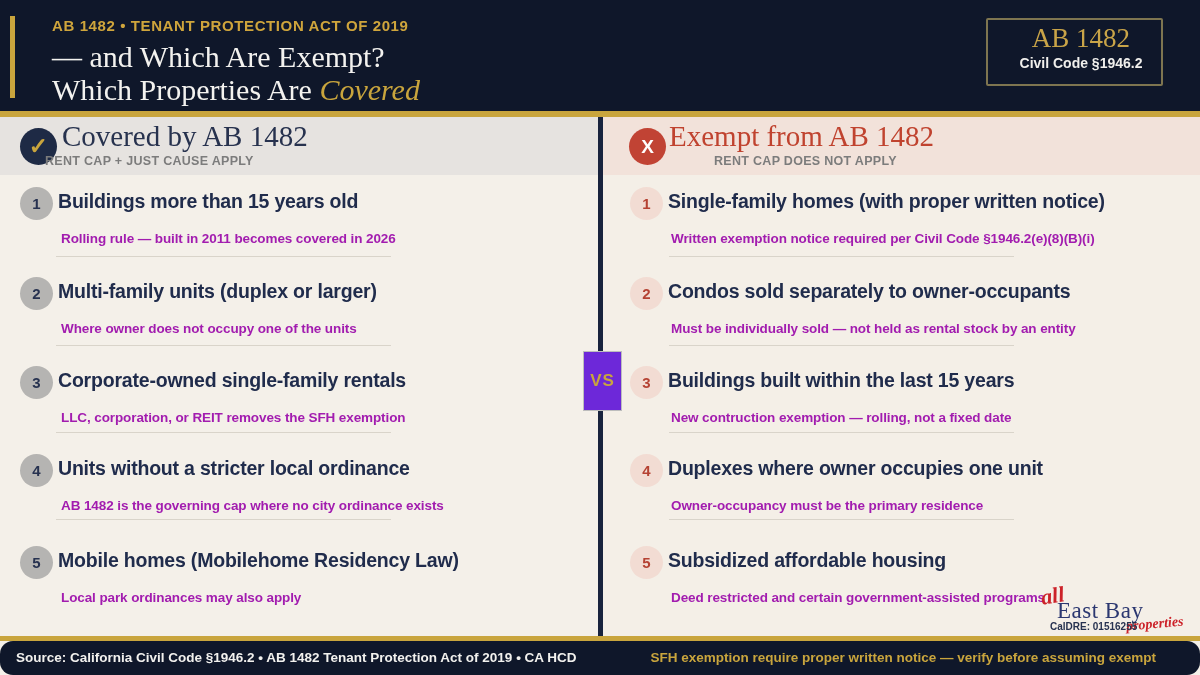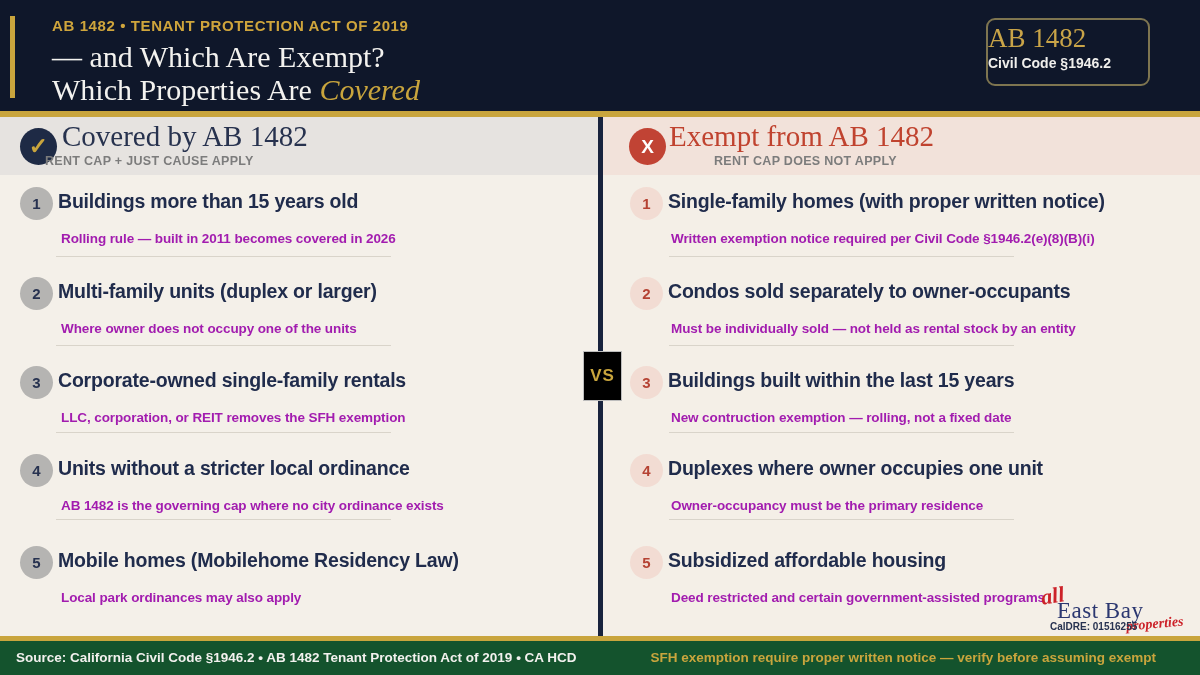--- a/index.html
+++ b/index.html
@@ -18,21 +18,21 @@
   }
   .main-title {
     position:absolute; left:52px; top:40px;
     font-family:"Liberation Serif", serif; font-size:30px; line-height:33px;
     color:#f3f2ef; font-weight:normal;
   }
   .main-title .highlight { color:#c9a53d; font-style:italic; }
 
   .code-box {
     position:absolute; left:986px; top:18px; width:160px; height:64px;
-    border:2px solid #7e7550; border-radius:9px; 
+    border:2px solid #7e7550; border-radius:2px; text-align:center;padding-left:13px;
   }
   .code-box-title { font-family:"Liberation Serif", serif; font-size:27px; color:#c9a448; margin-top:3px; }
   .code-box-sub { font-size:14px; font-weight:bold; color:#f0efec; margin-top:1px; }
 
   
   .strip-top    { position:absolute; left:0; top:111px; width:1200px; height:6px; background:#c9a53d; }
   .strip-bottom { position:absolute; left:0; top:636px; width:1200px; height:5px; background:#c9a53d; }
 
   
   .col { position:absolute; top:117px; height:519px; }
@@ -72,22 +72,22 @@
   .item-note  { margin-left:41px; margin-top:18px; font-size:13.5px; font-weight:bold; color:#a21caf; letter-spacing:-0.1px; }
 
   .item-div { position:absolute; height:1px; background:#d9d4ca; }
   .col-covered .item-div { left:56px; width:335px; }
   .col-exempt  .item-div { left:66px; width:345px; }
   .it-1 { top:73px; }  .it-2 { top:163px; } .it-3 { top:252px; } .it-4 { top:340px; } .it-5 { top:432px; }
   .dv-1 { top:139px; } .dv-2 { top:228px; } .dv-3 { top:315px; } .dv-4 { top:402px; }
 
   
   .vs-badge {
-    position:absolute; left:583px; top:351px; width:39px; height:50px;
-    background:#000000; border:1px solid #bdbdbd; box-sizing:border-box;
+    position:absolute; left:583px; top:351px; width:39px; height:60px;
+    background:#6d28d9; border:1px solid #bdbdbd; box-sizing:border-box;
     display:flex; align-items:center; justify-content:center;
     color:#c9a53d; font-weight:bold; font-size:17px; letter-spacing:1px;
   }
 
   
   .logo { position:absolute; left:1030px; top:582px; width:170px; height:54px; }
   .logo-all {
     position:absolute; left:11px; top:1px; color:#cc2229; font-family:"Liberation Serif", serif;
     font-style:italic; font-weight:bold; font-size:22px; transform:rotate(-9deg);
   }
@@ -95,21 +95,21 @@
     position:absolute; left:27px; top:16px; color:#2b3770; font-family:"Liberation Serif", serif;
     font-size:23px; letter-spacing:0.5px;
   }
   .logo-prop {
     position:absolute; left:96px; top:34px; color:#cc2229; font-family:"Liberation Serif", serif;
     font-style:italic; font-weight:bold; font-size:14px; transform:rotate(-5deg);
   }
   .logo-lic { position:absolute; left:20px; top:39px; color:#273250; font-size:10px; font-weight:bold; }
 
   
-  .footer { position:absolute; left:0; top:641px; width:1200px; height:34px; background:#14532d; }
+  .footer { position:absolute; left:0; top:641px; width:1200px; height:34px; background:#0f172a;border-radius:13px; }
   .footer-source {
     position:absolute; left:16px; top:0; line-height:34px;
     font-size:13.5px; font-weight:bold; color:#f2f1ee;
   }
   .footer-note {
     position:absolute; right:44px; top:0; line-height:34px;
     font-size:13.5px; font-weight:bold; color:#c9a53d;
   }
 </style>
 </head>

